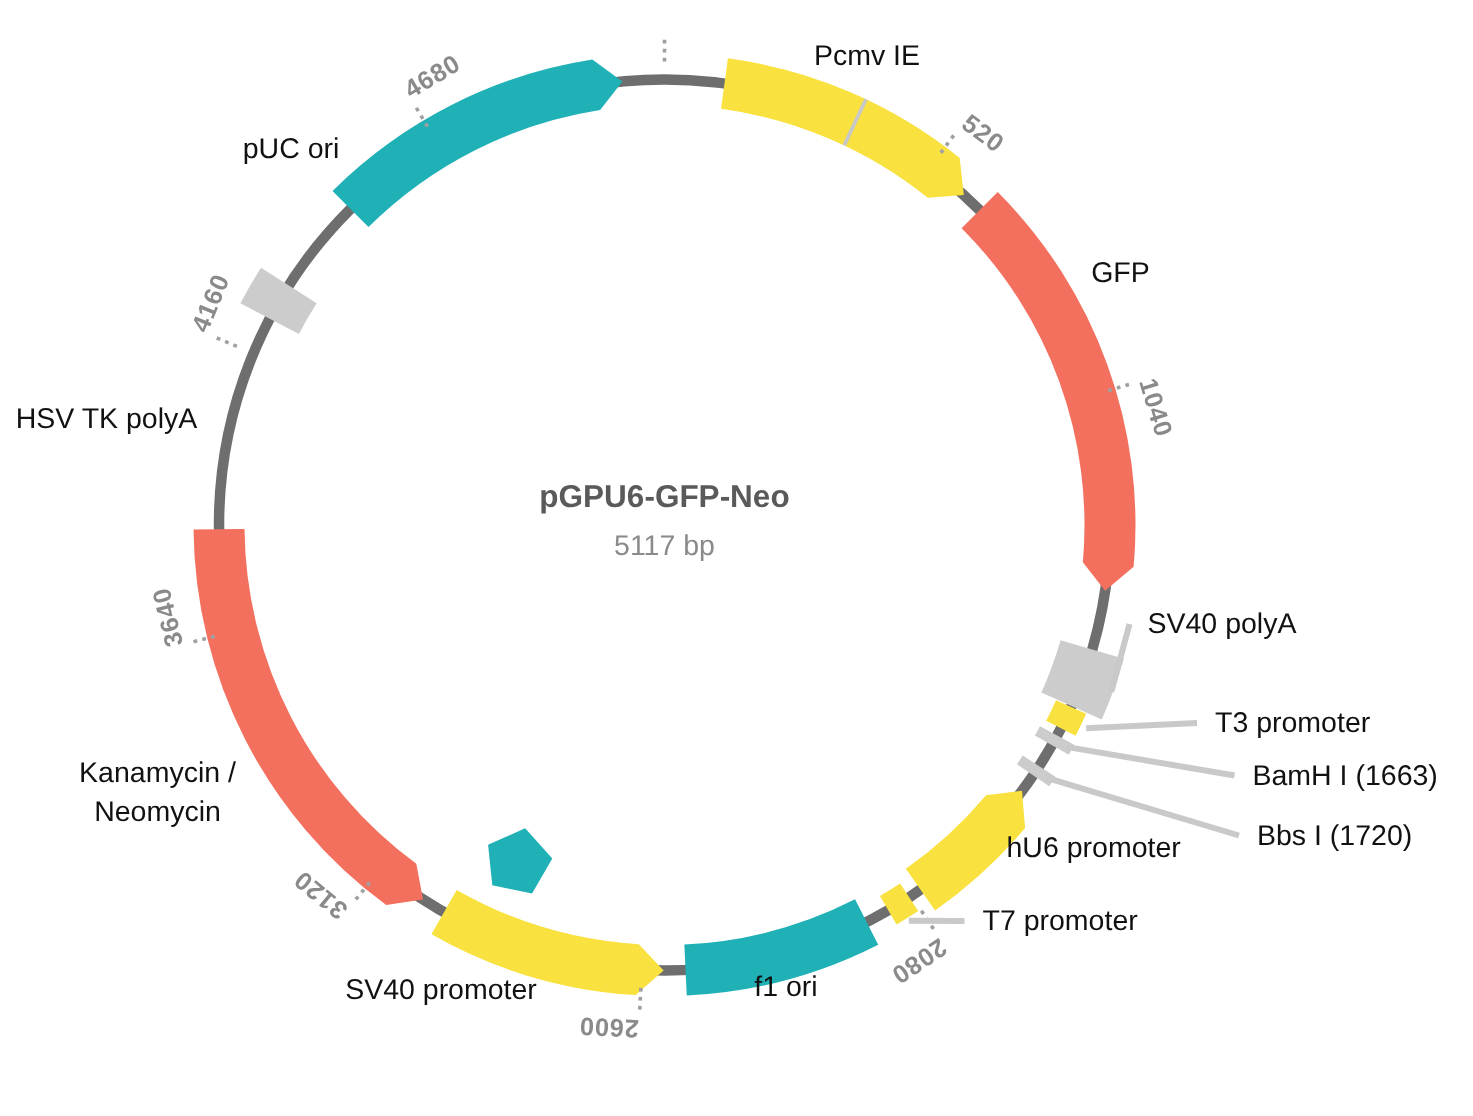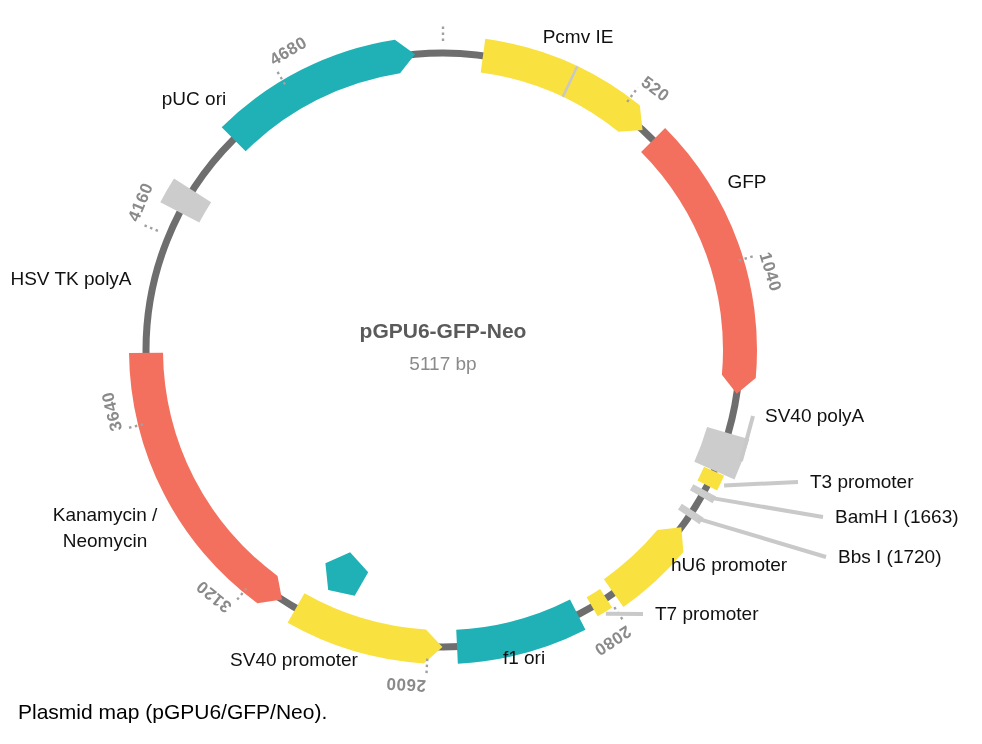--- a/index.html
+++ b/index.html
@@ -126,14 +126,13 @@
         <text x="105" y="521" text-anchor="middle" class="feat-label"><tspan x="105" dy="0">Kanamycin /</tspan><tspan x="105" dy="26">Neomycin</tspan></text>
         <text x="71" y="285" text-anchor="middle" class="feat-label">HSV TK polyA</text>
         <text x="194" y="105" text-anchor="middle" class="feat-label">pUC ori</text>
       </g>
     <g id="g-center">
       <text class="center-title" id="t-title" x="443" y="338" text-anchor="middle">pGPU6-GFP-Neo</text>
       <text class="center-sub" id="t-sub" x="443" y="370" text-anchor="middle">5117 bp</text>
     </g>
   </svg>
 
-  <div class="caption">Plasmid map (pGPU6/GFP/Neo).</div>
 </div>
 
 </body></html>

